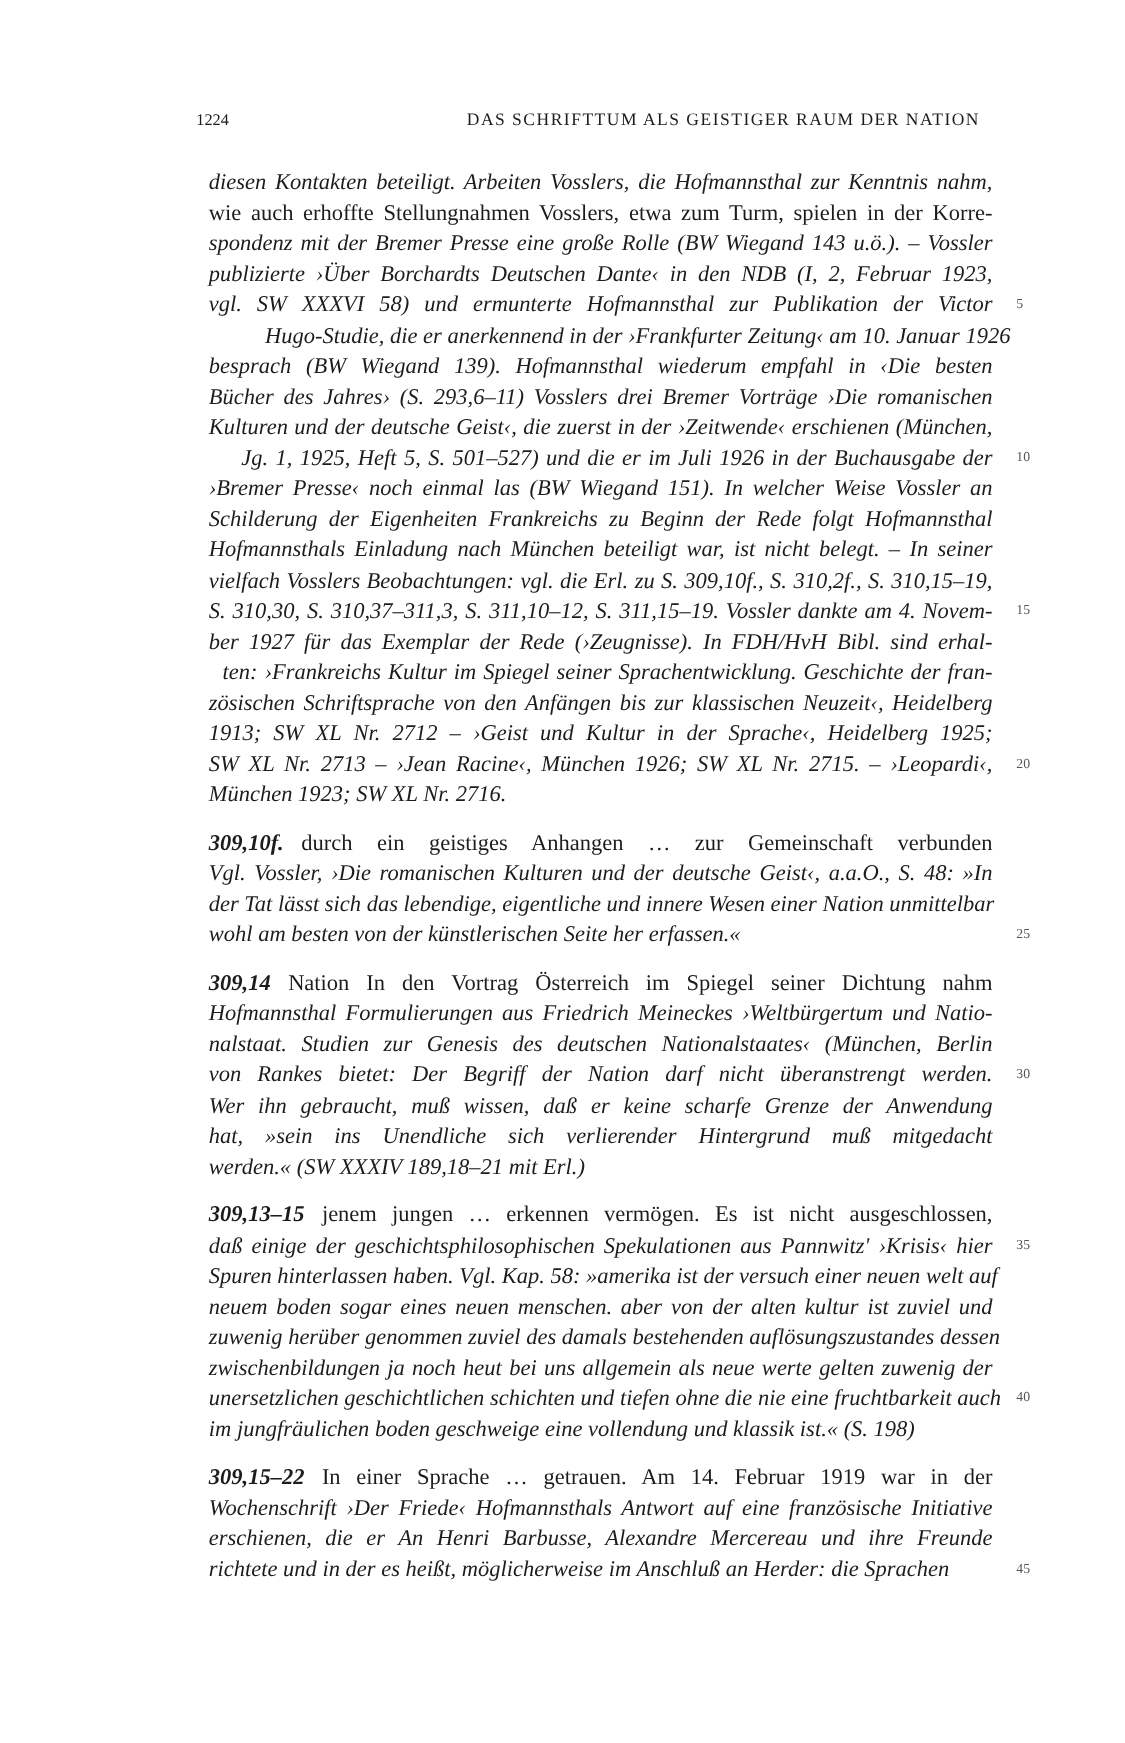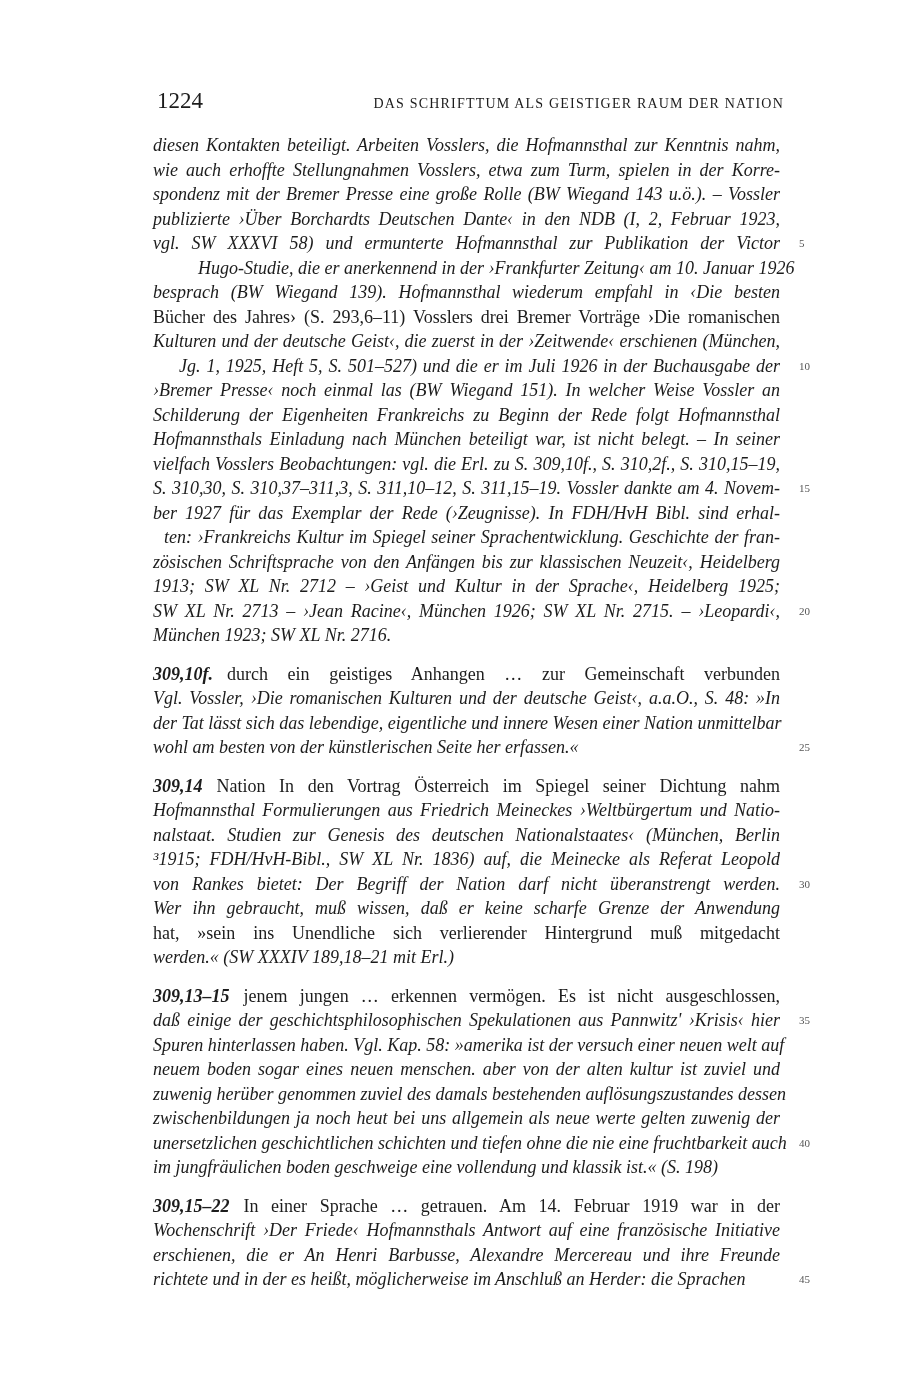--- a/index.html
+++ b/index.html
@@ -1,47 +1,47 @@
 <!DOCTYPE html>
 <html><head>
 <meta charset="utf-8">
 <style>
   html, body { margin: 0; padding: 0; background: #ffffff; }
   body { width: 900px; height: 1394px; position: relative; overflow: hidden;
          font-family: "Liberation Serif", "DejaVu Serif", serif; color: #1c1c1c; }
   .header { position: absolute; top: 88px; left: 157px; width: 627px; height: 28px;
             display: flex; justify-content: space-between; align-items: baseline; }
-  .page-num { font-size: 23px; }
+  .page-num { font-size: 13px; }
   .running-title { font-size: 14px; letter-spacing: 1.2px; }
-  .body { position: absolute; left: 153px; top: 133px; width: 627px; }
+  .body { position: absolute; left: 167px; top: 133px; width: 627px; }
   .line { height: 24.5px; line-height: 24.5px; font-size: 18px; white-space: nowrap;
           text-align: justify; text-align-last: justify; position: relative; }
   .line.last { text-align-last: left; }
   .lem { font-weight: bold; font-style: italic; margin-right: 14px; }
   .gap { height: 14px; }
   .lnum { position: absolute; left: 646px; font-size: 11px; color: #555; top: 0; }
 </style>
 </head>
 <body>
 
 <div class="header">
   <span class="page-num">1224</span>
   <span class="running-title">DAS SCHRIFTTUM ALS GEISTIGER RAUM DER NATION</span>
 </div>
 
 <div class="body" id="body">
     <div>
       <div class="line"><span style="font-style: italic;">diesen Kontakten beteiligt. Arbeiten Vosslers, die Hofmannsthal zur Kenntnis nahm,</span></div>
-      <div class="line"><span style="font-style: italic; margin-top: 23px;">wie auch erhoffte Stellungnahmen Vosslers, etwa zum Turm, spielen in der Korre-</span></div>
+      <div class="line"><span style=" margin-top: 23px;">wie auch erhoffte Stellungnahmen Vosslers, etwa zum Turm, spielen in der Korre-</span></div>
       <div class="line"><span style="font-style: italic;">spondenz mit der Bremer Presse eine große Rolle (BW Wiegand 143 u.ö.). – Vossler</span></div>
       <div class="line"><span style="font-style: italic;">publizierte ›Über Borchardts Deutschen Dante‹ in den NDB (I, 2, Februar 1923,</span></div>
       <div class="line"><span style="font-style: italic;">vgl. SW XXXVI 58) und ermunterte Hofmannsthal zur Publikation der Victor</span><span class="lnum">5</span></div>
       <div class="line"><span style="font-style: italic; margin-left: 45px;">Hugo-Studie, die er anerkennend in der ›Frankfurter Zeitung‹ am 10. Januar 1926</span></div>
       <div class="line"><span style="font-style: italic;">besprach (BW Wiegand 139). Hofmannsthal wiederum empfahl in ‹Die besten</span></div>
-      <div class="line"><span style="">Bücher des Jahres› (S. 293,6–11) Vosslers drei Bremer Vorträge ›Die romanischen</span></div>
+      <div class="line"><span style="font-style: italic;">Bücher des Jahres› (S. 293,6–11) Vosslers drei Bremer Vorträge ›Die romanischen</span></div>
       <div class="line"><span style="font-style: italic;">Kulturen und der deutsche Geist‹, die zuerst in der ›Zeitwende‹ erschienen (München,</span></div>
       <div class="line"><span style="font-style: italic; margin-left: 26px;">Jg. 1, 1925, Heft 5, S. 501–527) und die er im Juli 1926 in der Buchausgabe der</span><span class="lnum">10</span></div>
       <div class="line"><span style="font-style: italic;">›Bremer Presse‹ noch einmal las (BW Wiegand 151). In welcher Weise Vossler an</span></div>
       <div class="line"><span style="font-style: italic;">Schilderung der Eigenheiten Frankreichs zu Beginn der Rede folgt Hofmannsthal</span></div>
       <div class="line"><span style="font-style: italic;">Hofmannsthals Einladung nach München beteiligt war, ist nicht belegt. – In seiner</span></div>
       <div class="line"><span style="font-style: italic;">vielfach Vosslers Beobachtungen: vgl. die Erl. zu S. 309,10f., S. 310,2f., S. 310,15–19,</span></div>
       <div class="line"><span style="font-style: italic;">S. 310,30, S. 310,37–311,3, S. 311,10–12, S. 311,15–19. Vossler dankte am 4. Novem-</span><span class="lnum">15</span></div>
       <div class="line"><span style="font-style: italic;">ber 1927 für das Exemplar der Rede (›Zeugnisse). In FDH/HvH Bibl. sind erhal-</span></div>
       <div class="line"><span style="font-style: italic; margin-left: 11px;">ten: ›Frankreichs Kultur im Spiegel seiner Sprachentwicklung. Geschichte der fran-</span></div>
       <div class="line"><span style="font-style: italic;">zösischen Schriftsprache von den Anfängen bis zur klassischen Neuzeit‹, Heidelberg</span></div>
@@ -54,24 +54,23 @@
       <div class="line"><span class="lem">309,10f.</span><span>durch ein geistiges Anhangen … zur Gemeinschaft verbunden</span></div>
       <div class="line"><span style="font-style: italic;">Vgl. Vossler, ›Die romanischen Kulturen und der deutsche Geist‹, a.a.O., S. 48: »In</span></div>
       <div class="line"><span style="font-style: italic;">der Tat lässt sich das lebendige, eigentliche und innere Wesen einer Nation unmittelbar</span></div>
       <div class="line last"><span style="font-style: italic;">wohl am besten von der künstlerischen Seite her erfassen.«</span><span class="lnum">25</span></div>
     </div>
     <div class="gap"></div>
     <div>
       <div class="line"><span class="lem">309,14</span><span>Nation In den Vortrag Österreich im Spiegel seiner Dichtung nahm</span></div>
       <div class="line"><span style="font-style: italic;">Hofmannsthal Formulierungen aus Friedrich Meineckes ›Weltbürgertum und Natio-</span></div>
       <div class="line"><span style="font-style: italic;">nalstaat. Studien zur Genesis des deutschen Nationalstaates‹ (München, Berlin</span></div>
-      <div class="line"><span style="font-style: italic;">³1915; FDH/HvH-Bibl., SW XL Nr. 1836) auf, die Meinecke als Referat Leopold</span></div>
       <div class="line"><span style="font-style: italic;">von Rankes bietet: Der Begriff der Nation darf nicht überanstrengt werden.</span><span class="lnum">30</span></div>
       <div class="line"><span style="font-style: italic;">Wer ihn gebraucht, muß wissen, daß er keine scharfe Grenze der Anwendung</span></div>
-      <div class="line"><span style="">hat, »sein ins Unendliche sich verlierender Hintergrund muß mitgedacht</span></div>
+      <div class="line"><span style="font-style: italic;">hat, »sein ins Unendliche sich verlierender Hintergrund muß mitgedacht</span></div>
       <div class="line last"><span style="font-style: italic;">werden.« (SW XXXIV 189,18–21 mit Erl.)</span></div>
     </div>
     <div class="gap"></div>
     <div>
       <div class="line"><span class="lem">309,13–15</span><span>jenem jungen … erkennen vermögen. Es ist nicht ausgeschlossen,</span></div>
       <div class="line"><span style="font-style: italic;">daß einige der geschichtsphilosophischen Spekulationen aus Pannwitz' ›Krisis‹ hier</span><span class="lnum">35</span></div>
       <div class="line"><span style="font-style: italic;">Spuren hinterlassen haben. Vgl. Kap. 58: »amerika ist der versuch einer neuen welt auf</span></div>
       <div class="line"><span style="font-style: italic;">neuem boden sogar eines neuen menschen. aber von der alten kultur ist zuviel und</span></div>
       <div class="line"><span style="font-style: italic;">zuwenig herüber genommen zuviel des damals bestehenden auflösungszustandes dessen</span></div>
       <div class="line"><span style="font-style: italic;">zwischenbildungen ja noch heut bei uns allgemein als neue werte gelten zuwenig der</span></div>

